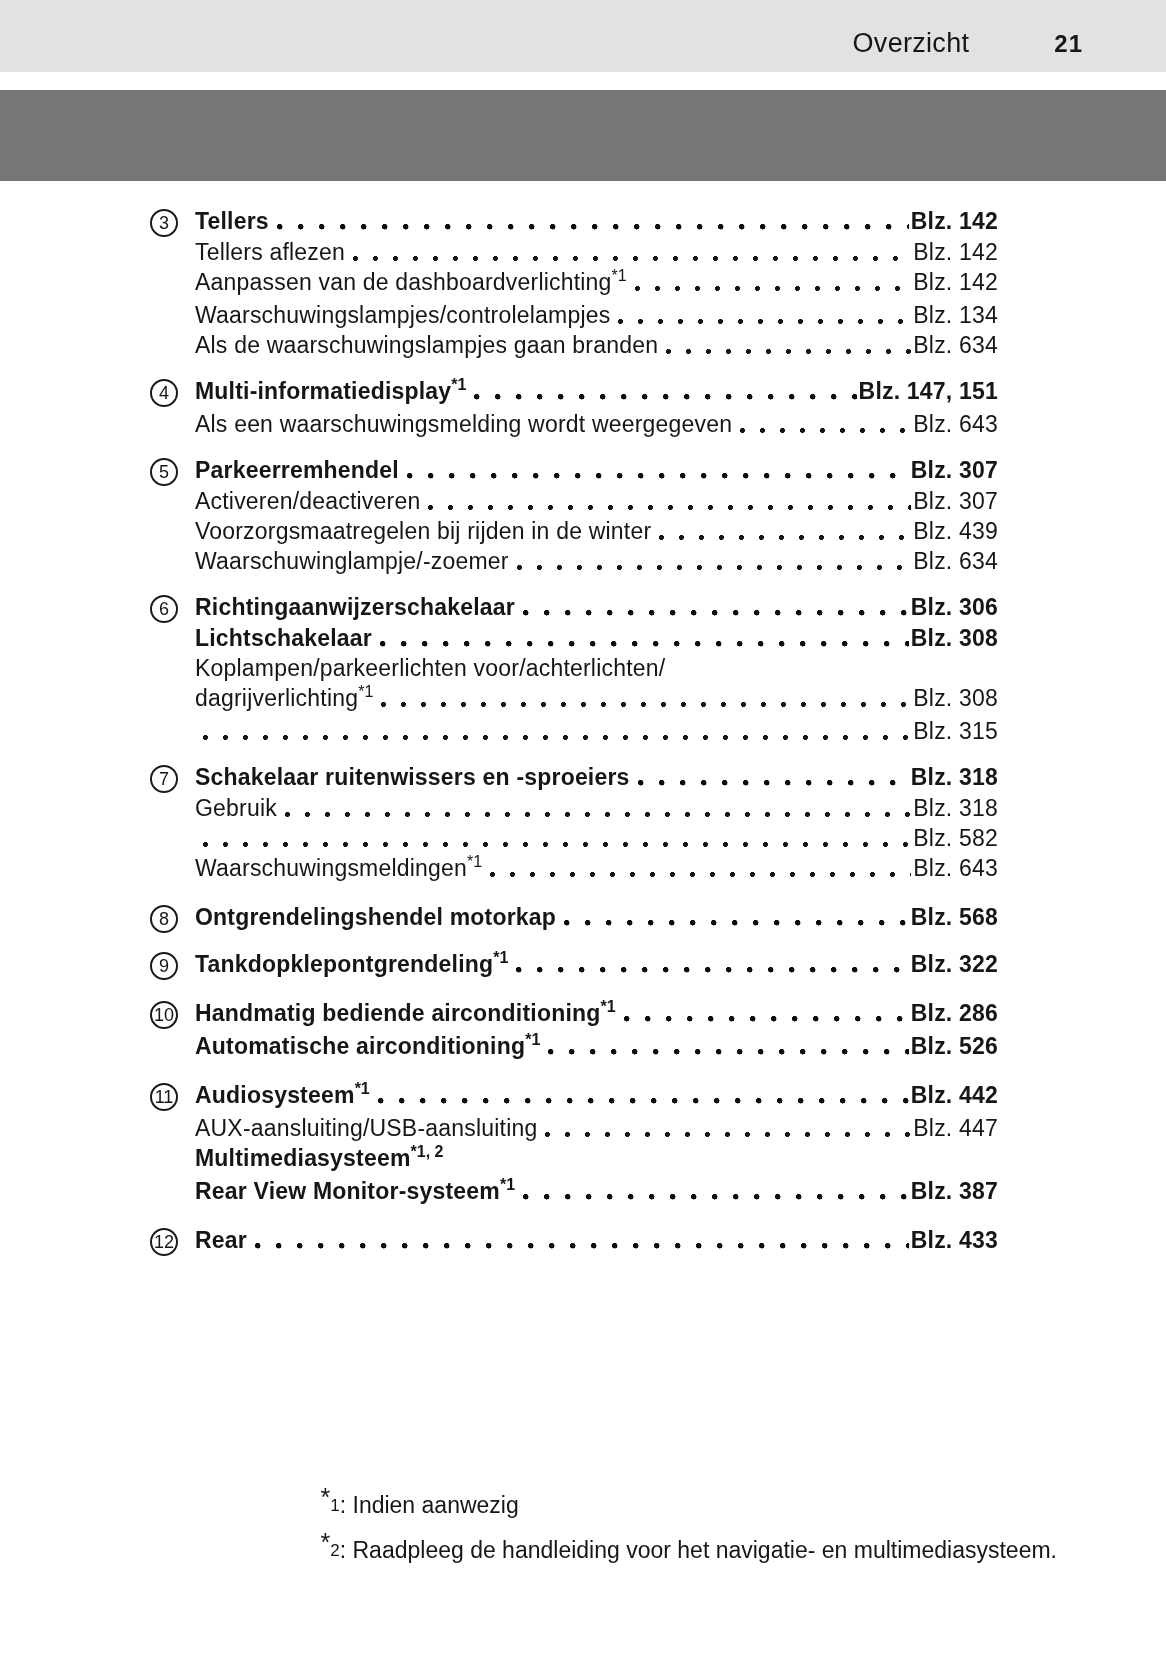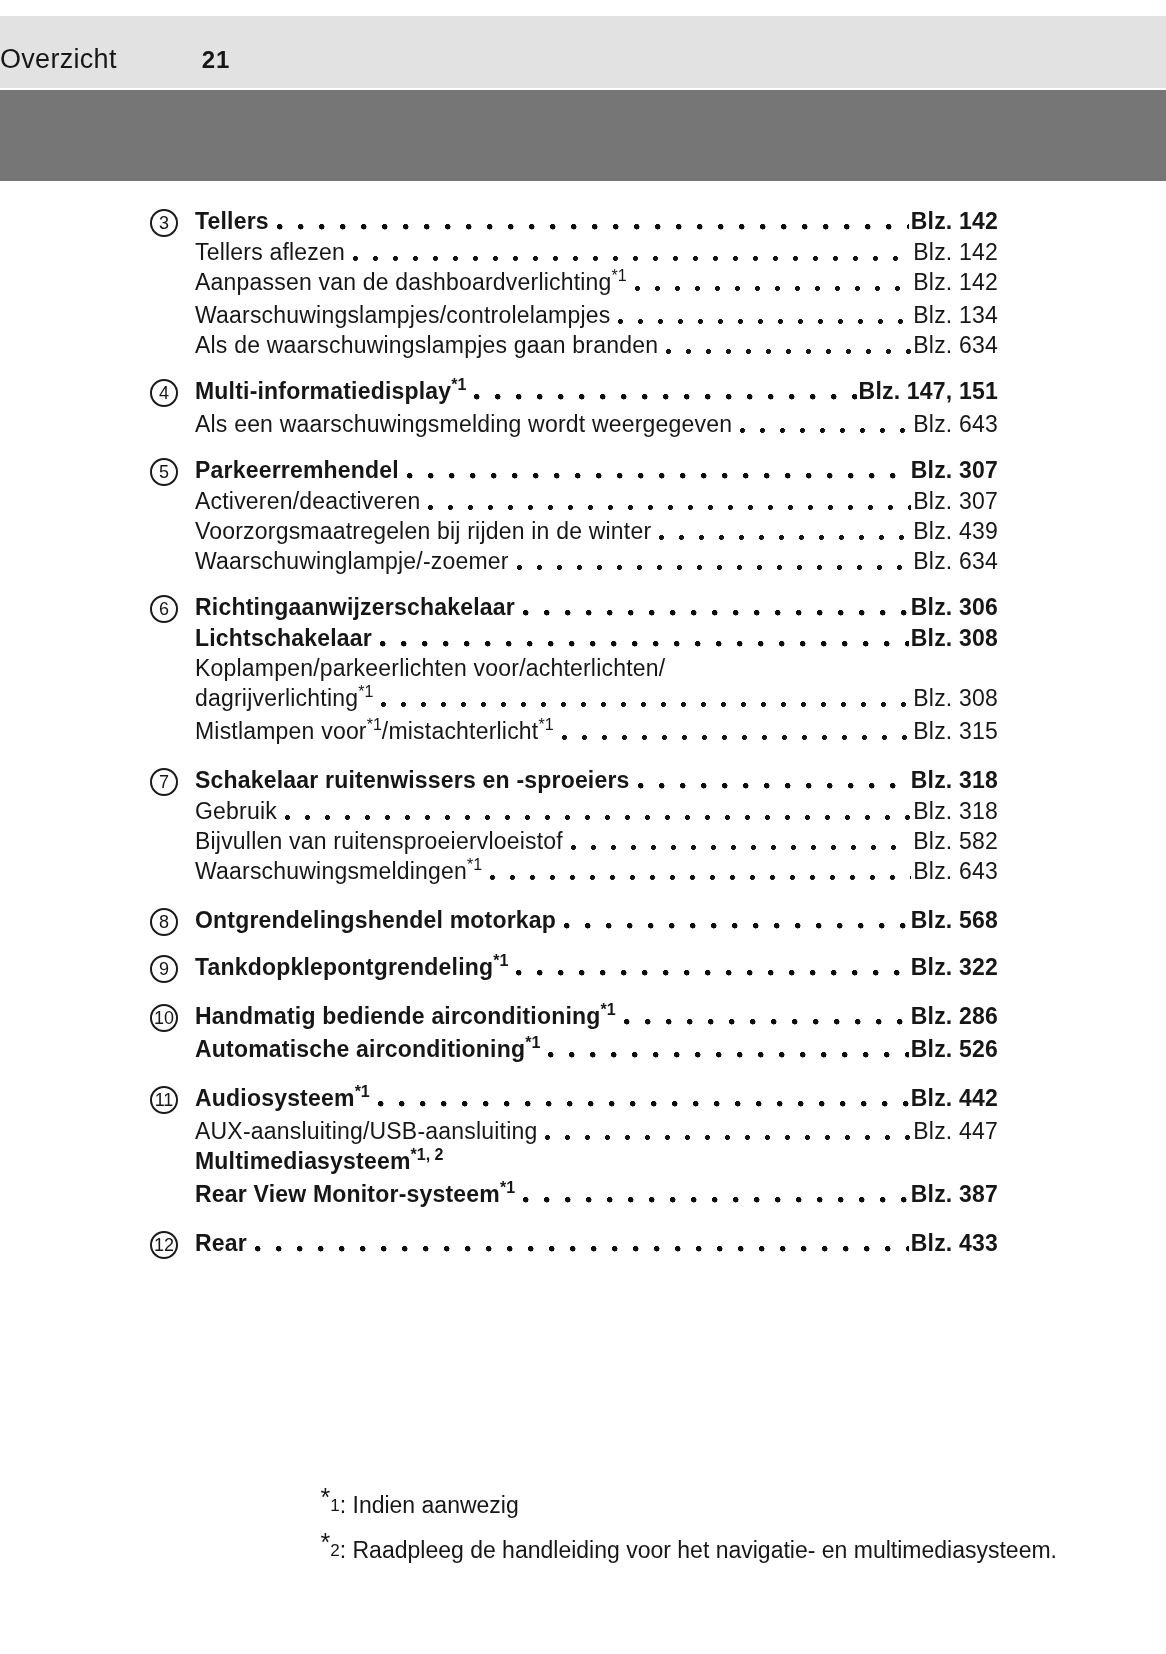--- a/index.html
+++ b/index.html
@@ -2,22 +2,22 @@
 <html><head>
 <meta charset="utf-8">
 <style>
   html,body{margin:0;padding:0;background:#ffffff;}
   .page{
     position:relative;width:1166px;height:1654px;background:#ffffff;overflow:hidden;
     font-family:"Liberation Sans","DejaVu Sans",sans-serif;color:#161616;
   }
   
   .header-band{
-    position:absolute;top:16px;left:0;width:100%;height:72px;background:#e2e2e2;
-    display:flex;align-items:center;justify-content:flex-start;box-sizing:border-box;
+    position:absolute;top:0;left:0;width:100%;height:72px;background:#e2e2e2;
+    display:flex;align-items:center;justify-content:flex-end;box-sizing:border-box;
     padding-right:83px;
   }
   .header-inner{position:relative;top:7px;display:flex;align-items:baseline;gap:85px;}
   .header-section{font-size:27px;letter-spacing:0.3px;}
   .header-pagenum{font-size:24px;font-weight:bold;letter-spacing:1px;}
   .dark-band{position:absolute;top:90px;left:0;width:100%;height:91px;background:#767676;}
   
   .toc{
     position:absolute;top:206px;left:150px;right:168px;
     font-size:23px;line-height:30px;letter-spacing:0.2px;
@@ -147,39 +147,37 @@
         <span class="label">Koplampen/parkeerlichten voor/achterlichten/</span>
       </div>
       <div class="row">
         <span class="num-col"></span>
         <span class="label">dagrijverlichting<span class="sup">*1</span></span>
         <span class="leader"></span>
         <span class="page-ref">Blz. 308</span>
       </div>
       <div class="row">
         <span class="num-col"></span>
-        <span class="label">Mistlampen voor<span class="sup">*1</span>/mistachterlicht<span class="sup">*1</span></span>
         <span class="leader"></span>
         <span class="page-ref">Blz. 315</span>
       </div>
       <div class="row bold gap">
         <span class="num-col"><span class="num-badge">7</span></span>
         <span class="label">Schakelaar ruitenwissers en -sproeiers</span>
         <span class="leader"></span>
         <span class="page-ref">Blz. 318</span>
       </div>
       <div class="row">
         <span class="num-col"></span>
         <span class="label">Gebruik</span>
         <span class="leader"></span>
         <span class="page-ref">Blz. 318</span>
       </div>
       <div class="row">
         <span class="num-col"></span>
-        <span class="label">Bijvullen van ruitensproeiervloeistof</span>
         <span class="leader"></span>
         <span class="page-ref">Blz. 582</span>
       </div>
       <div class="row">
         <span class="num-col"></span>
         <span class="label">Waarschuwingsmeldingen<span class="sup">*1</span></span>
         <span class="leader"></span>
         <span class="page-ref">Blz. 643</span>
       </div>
       <div class="row bold gap">

